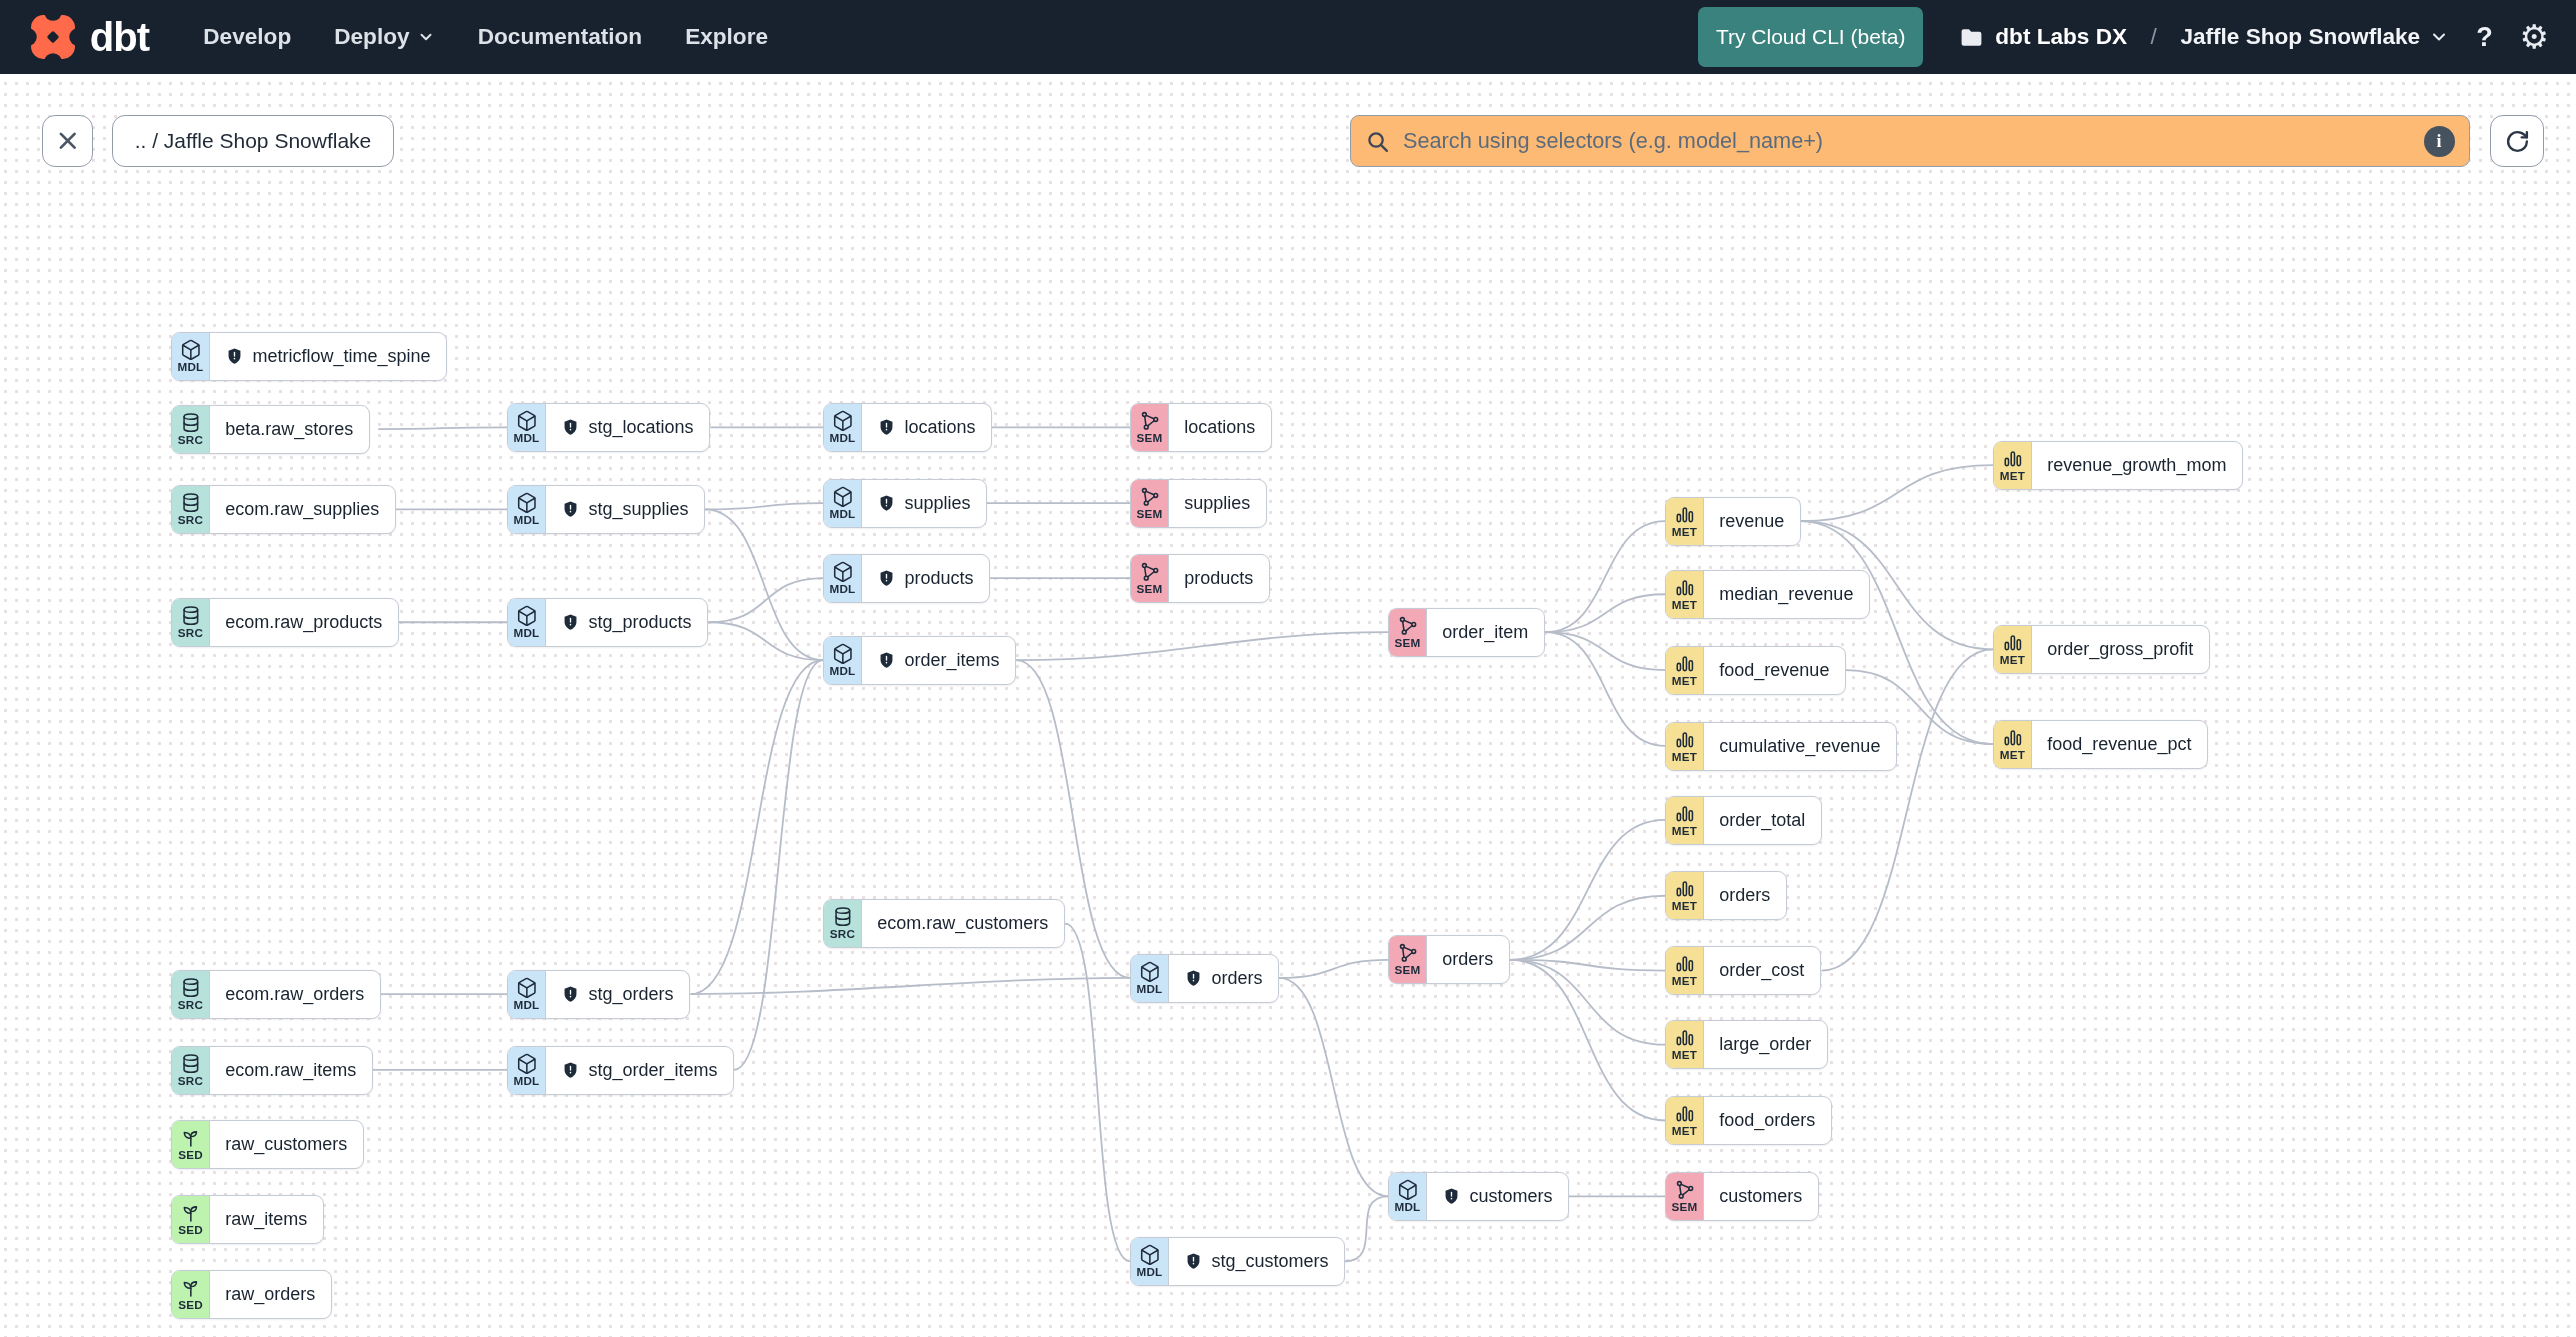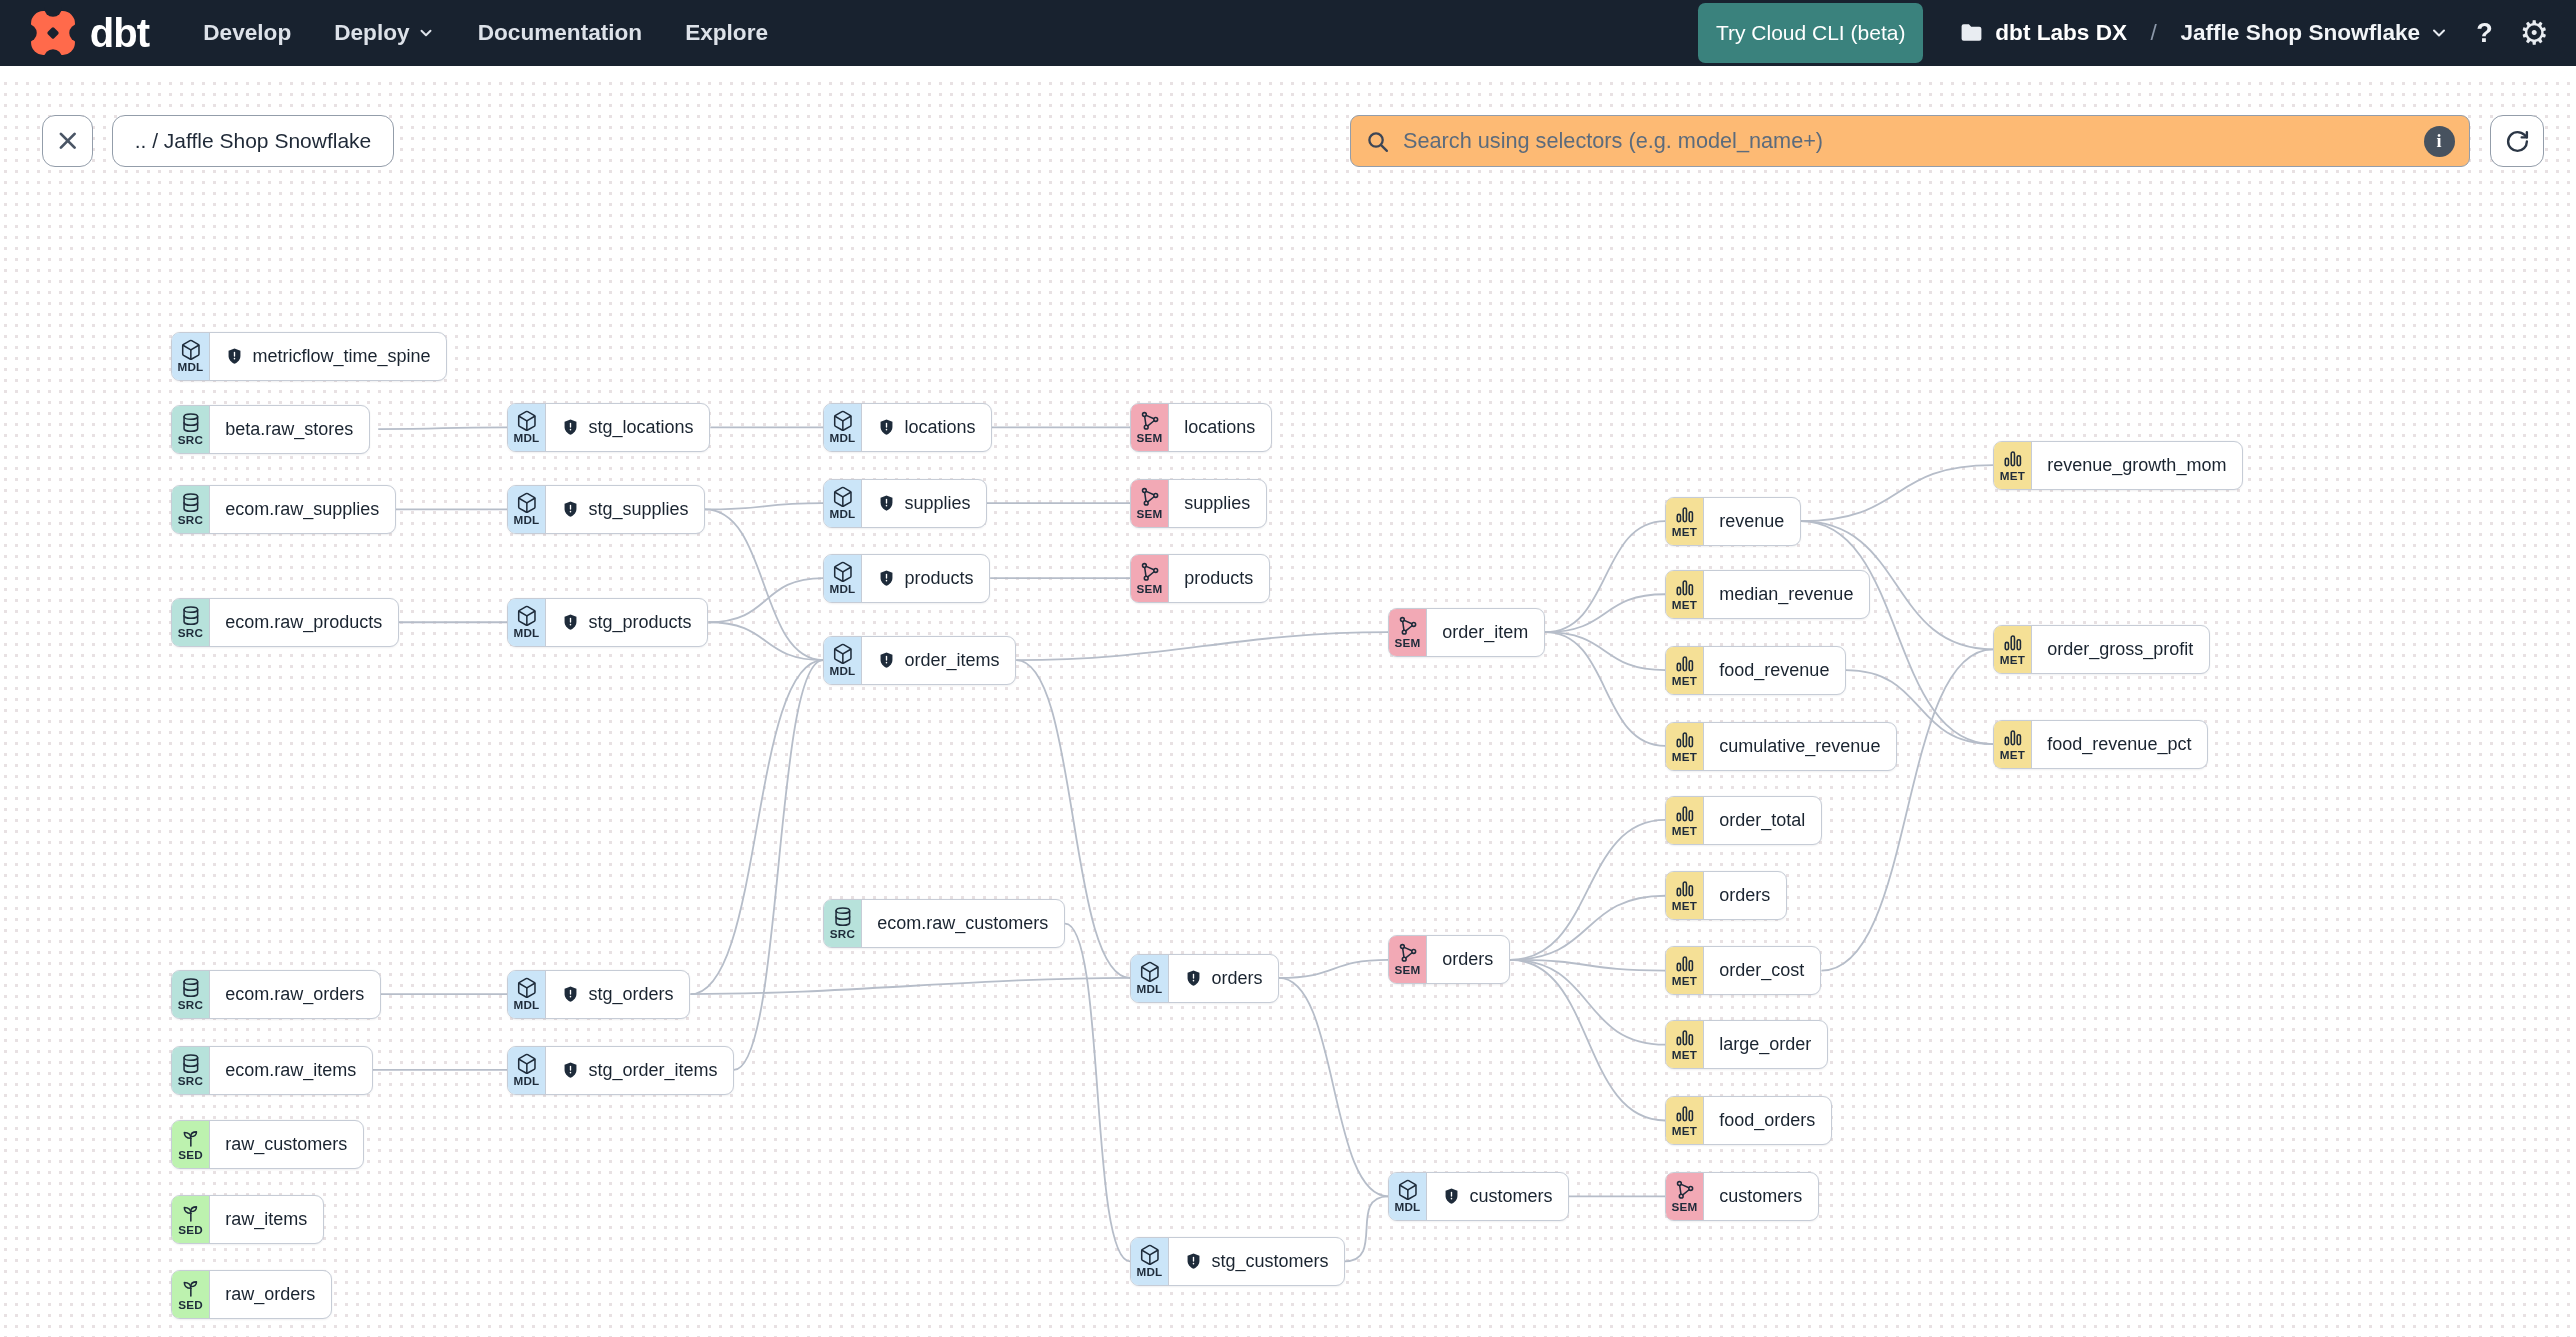--- a/index.html
+++ b/index.html
@@ -29,33 +29,33 @@
   .badge-label{font-size:11.7px;font-weight:700;letter-spacing:0.2px;line-height:12.6px;color:#1e2b3a}
   .t-MDL .badge{background:var(--mdl)} .t-SRC .badge{background:var(--src)}
   .t-SED .badge{background:var(--sed)} .t-SEM .badge{background:var(--sem)}
   .t-MET .badge{background:var(--met)}
   .node-body{display:flex;align-items:center;gap:8.1px;padding:0 15.3px}
   .node-label{font-size:18px;font-weight:400;color:var(--ink)}
   .shield{display:flex;align-items:center}
   .shield svg{width:19px;height:19px}
 
   
-  .navbar{position:absolute;left:0;top:0;right:0;height:66px;background:var(--navbar-bg);
+  .navbar{position:absolute;left:0;top:0;right:0;height:74px;background:var(--navbar-bg);
     display:flex;align-items:center;padding:0 27px;z-index:5;color:#e7ebf0}
   .brand{display:flex;align-items:center;gap:10.8px;cursor:pointer}
   .brand svg{width:52px;height:52px}
   .brand-text{font-size:40px;font-weight:700;color:#fff;letter-spacing:-0.9px;line-height:1}
   nav{display:flex;align-items:center;gap:43px;margin-left:54px}
   .nav-link{display:flex;align-items:center;gap:7.2px;font-size:22.6px;font-weight:700;
     color:#dde2e9;cursor:pointer}
   .nav-link svg{width:18px;height:18px}
   .nav-right{margin-left:auto;display:flex;align-items:center;gap:23.5px}
   .cta{background:var(--cta);color:#fff;border:none;border-radius:7.2px;font-family:inherit;
     font-size:21px;font-weight:500;padding:18px 18px;cursor:pointer}
-  .account{display:flex;gap:10.8px;cursor:pointer;margin-left:12.6px}
+  .account{display:flex;align-items:center;gap:10.8px;cursor:pointer;margin-left:12.6px}
   .account svg{width:25px;height:25px}
   .account-name{font-size:22.6px;font-weight:700;color:#fff}
   .crumb-sep{font-size:22.6px;color:#8b98a9}
   .project{display:flex;align-items:center;gap:9px;cursor:pointer}
   .project-name{font-size:22.6px;font-weight:700;color:#f2f5f8}
   .project svg{width:20px;height:20px}
   .help{font-size:27px;font-weight:700;color:#eef1f5;cursor:pointer;padding:0 3.6px}
   .gear{font-family:"DejaVu Sans",sans-serif;font-size:32.5px;color:#e8ecf1;cursor:pointer;line-height:1}
 
   

